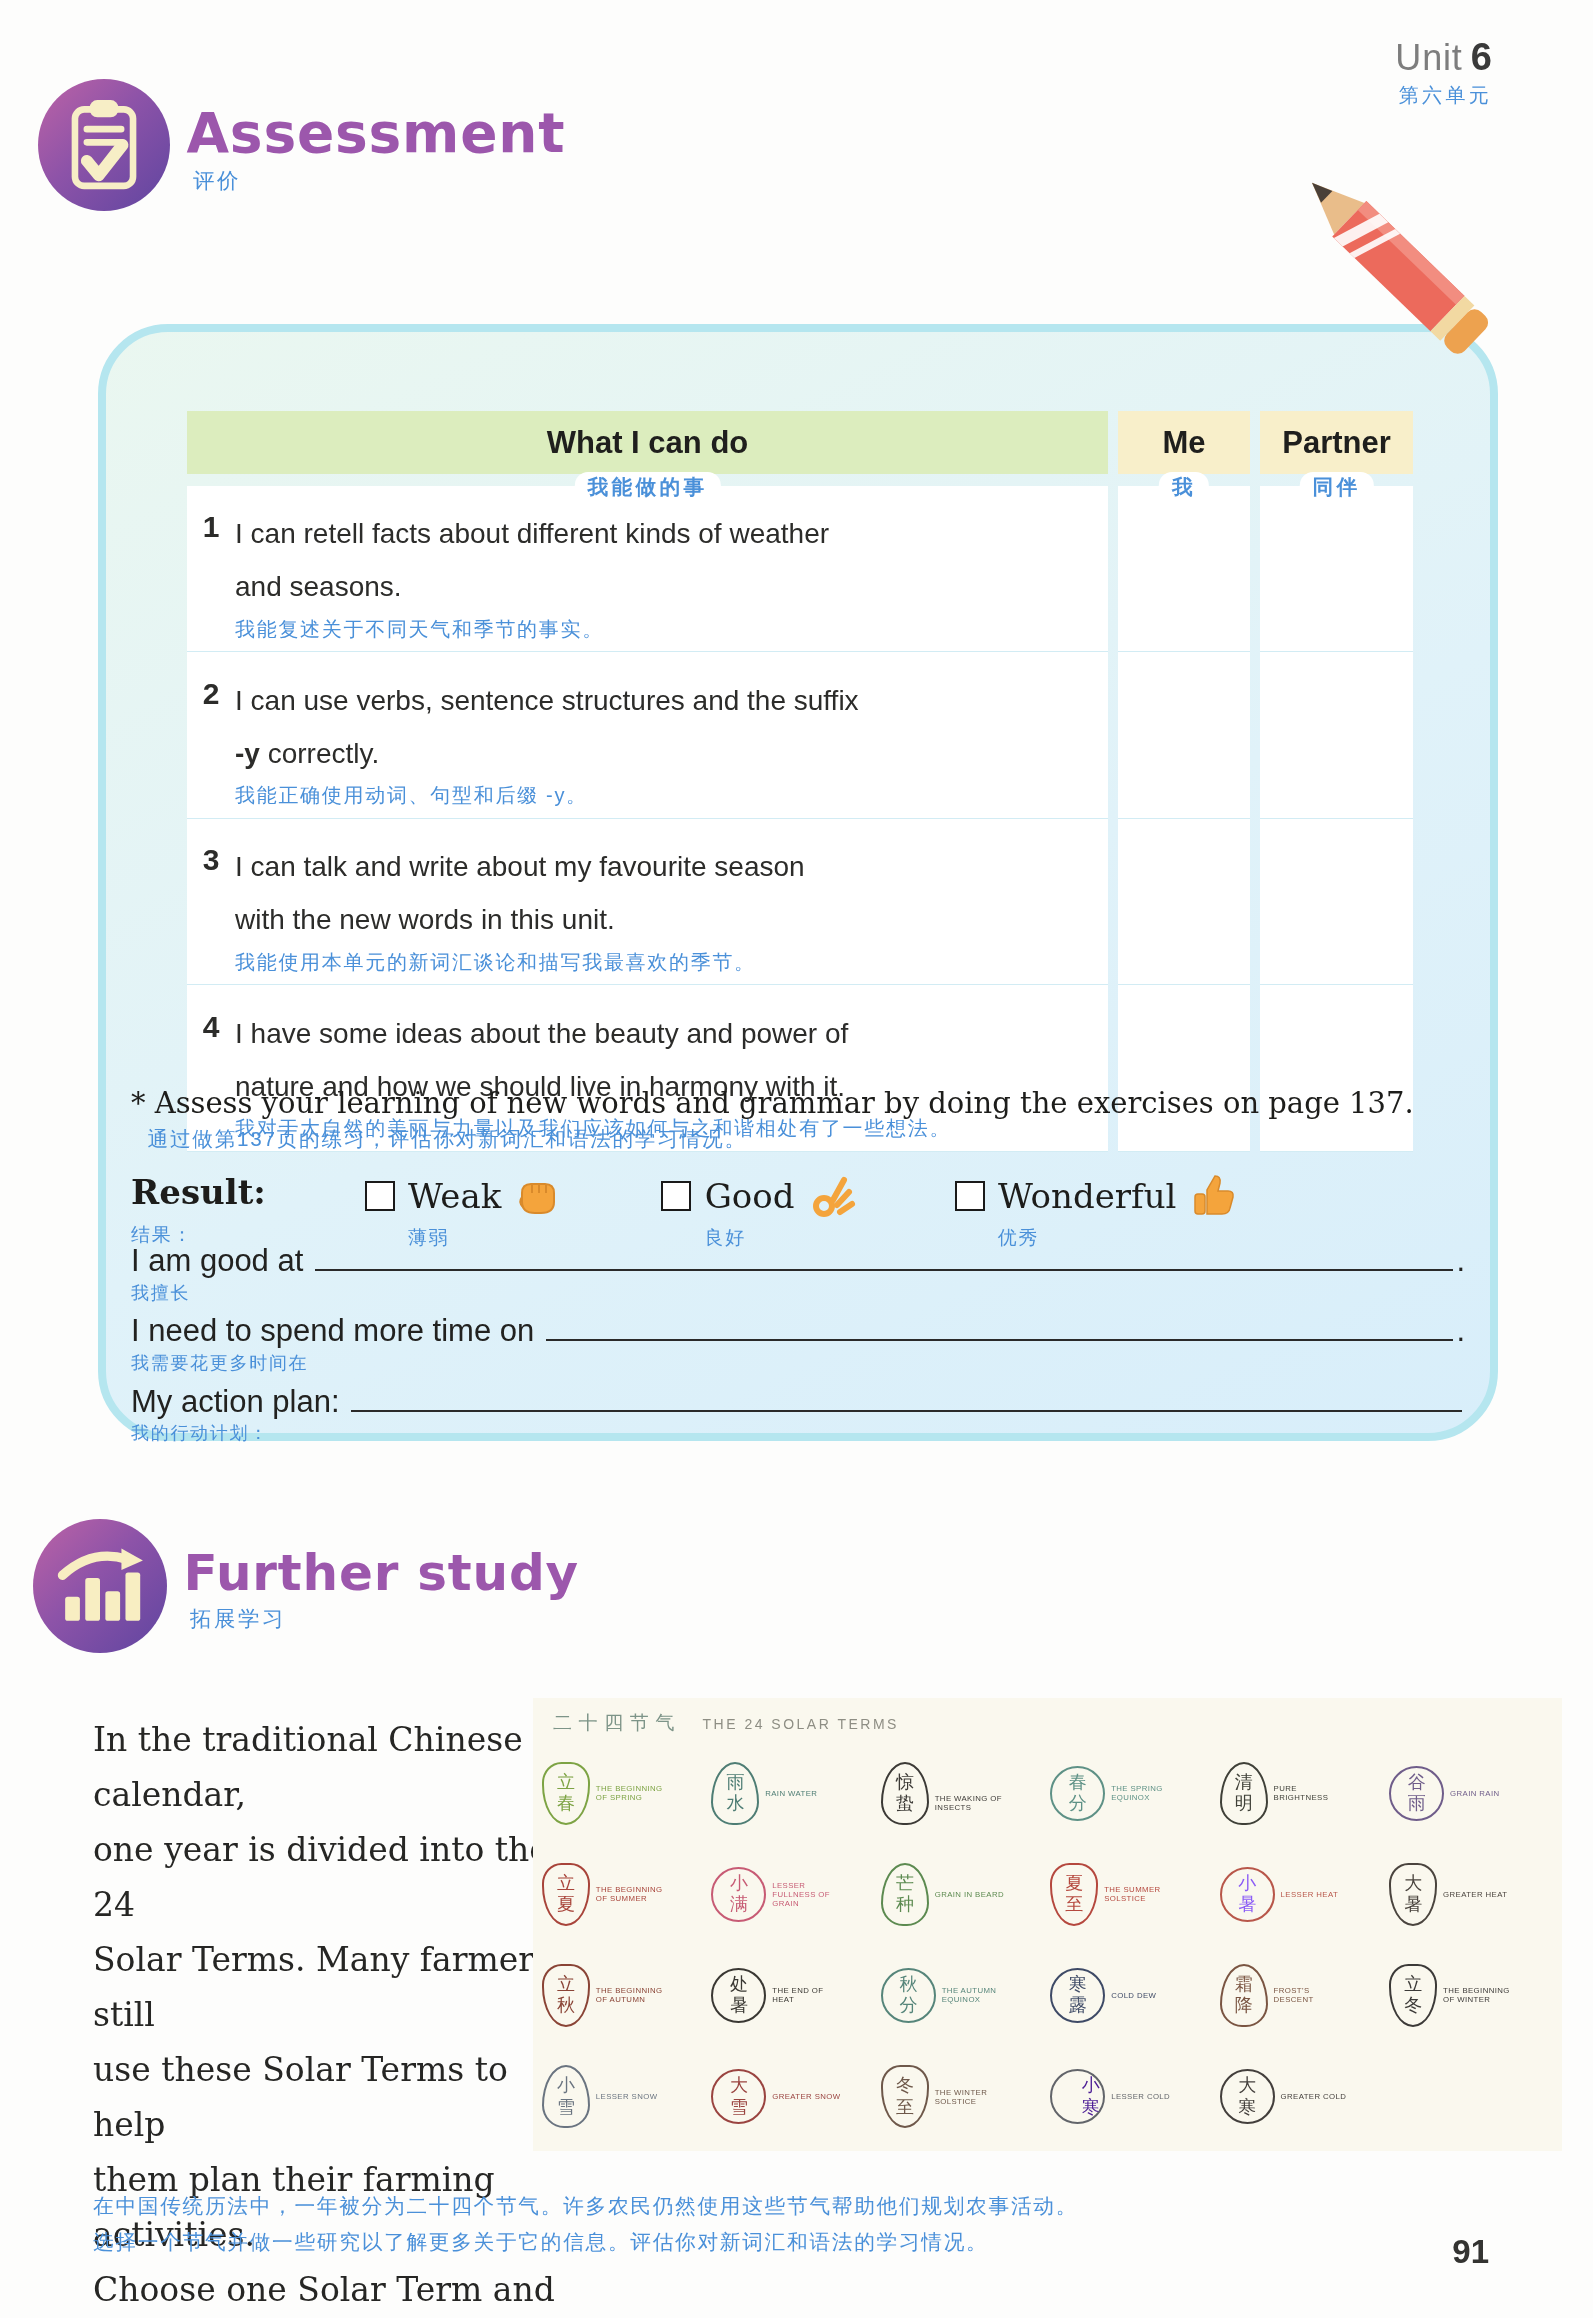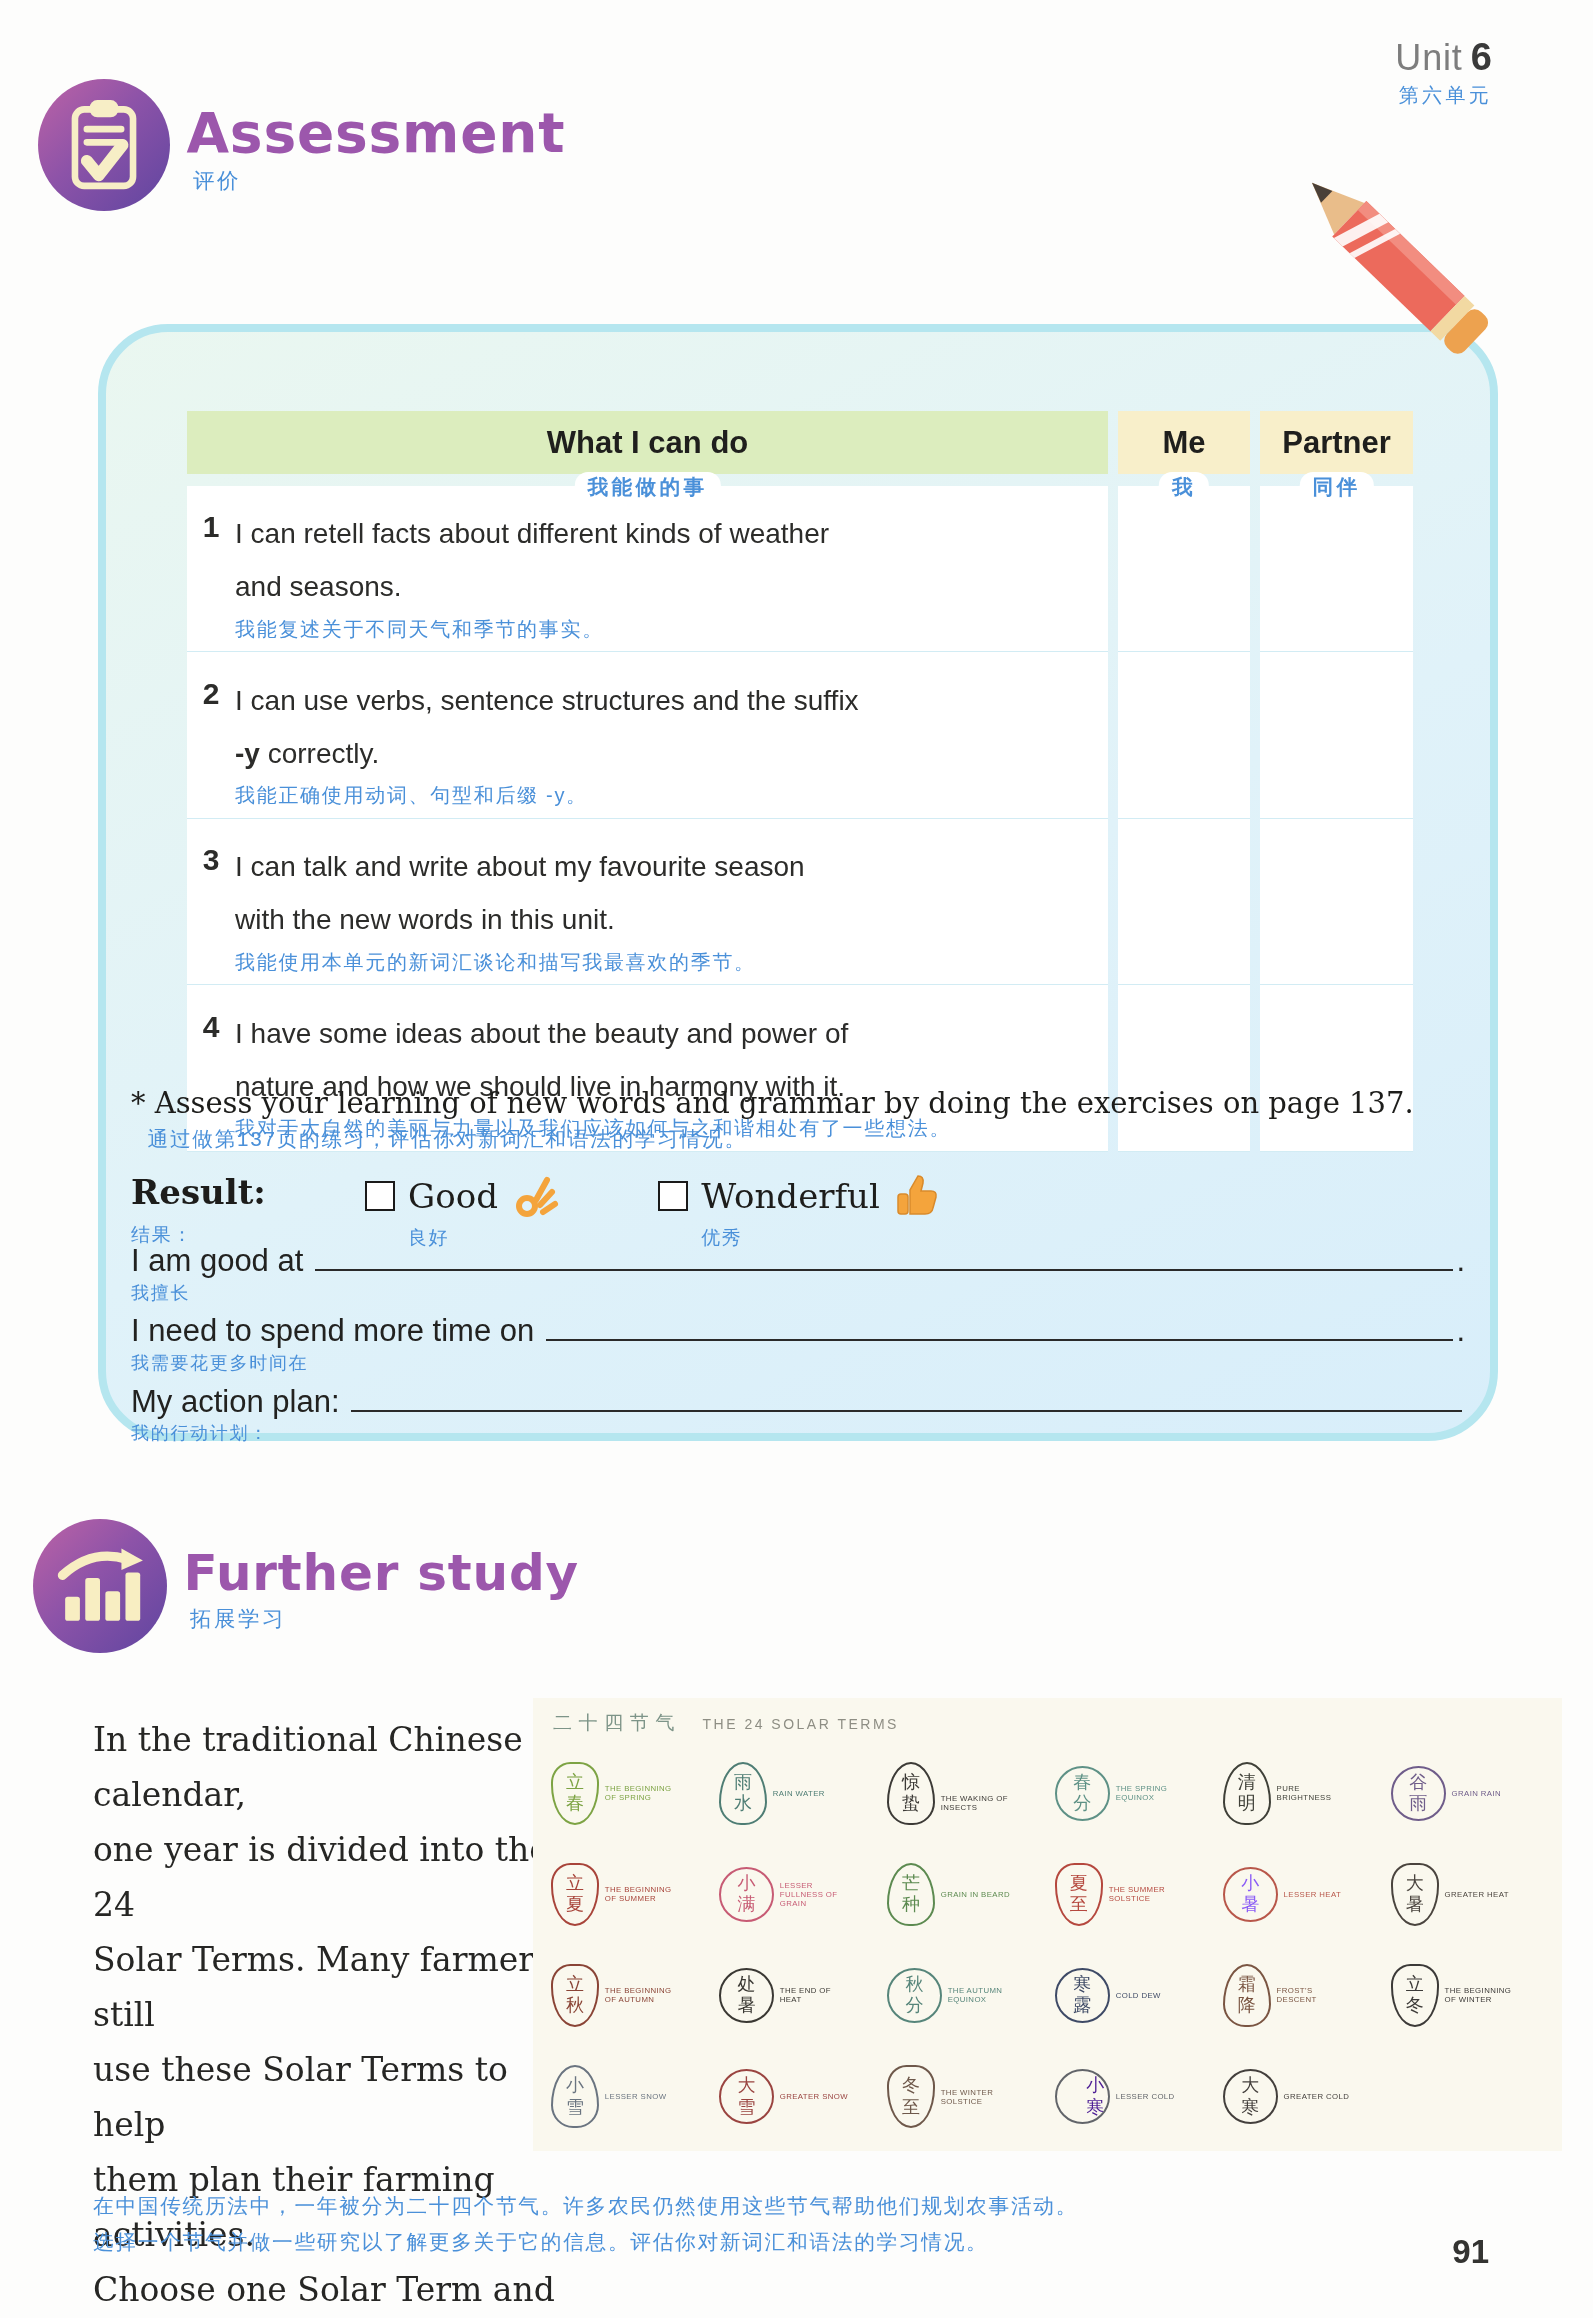--- a/index.html
+++ b/index.html
@@ -66,21 +66,21 @@
   .fill-line{flex:1;border-bottom:2.5px solid #2a2a2a;height:28px;margin:0 3.3px 0 11.6px;}
   .fill-suffix{font-size:31px;color:#222220;}
   .fill-cn{font-size:18px;margin-top:1.7px;letter-spacing:1.7px;}
   
   .para{position:absolute;left:93px;top:1712px;width:479px;font-family:"DejaVu Serif",serif;
         font-size:33px;line-height:55px;white-space:pre-line;color:#262624;}
   .figure{position:absolute;left:533px;top:1698px;width:1029px;height:453px;background:#faf8ee;}
   .fig-title{position:absolute;top:11.6px;left:20px;display:flex;align-items:baseline;gap:21.5px;}
   .fig-title-cn{font-size:19px;color:#7d9488;letter-spacing:6.6px;}
   .fig-title-en{font-size:14px;color:#8e8e84;letter-spacing:2.5px;}
-  .terms-grid{position:absolute;left:18px;right:3.3px;top:51px;display:grid;
+  .terms-grid{position:absolute;left:9px;right:3.3px;top:51px;display:grid;
               grid-template-columns:repeat(6,1fr);row-gap:13.2px;}
   .term-cell{display:flex;align-items:center;gap:5.8px;height:88px;}
   .seal{flex:0 0 auto;width:48px;height:63px;border:2.1px solid;display:flex;align-items:center;justify-content:center;box-sizing:border-box;}
   .seal.round{width:55px;height:55px;border-radius:50%;}
   .seal.leaf{border-radius:50% 50% 46% 46% / 64% 64% 36% 36%;}
   .seal.gourd{border-radius:42% 42% 52% 52% / 34% 34% 66% 66%;}
   .seal-chars{width:25px;font-size:18px;line-height:21.5px;word-break:break-all;text-align:center;}
   .seal-label{font-size:7.8px;line-height:9px;width:71px;letter-spacing:0.4px;}
   .cn-note{position:absolute;left:93px;top:2188px;width:1289px;font-size:20.7px;line-height:36px;
            white-space:pre-line;letter-spacing:1.7px;}
@@ -209,20 +209,32 @@
       <div>* Assess your learning of new words and grammar by doing the exercises on page 137.</div>
       <div class="cn">通过做第137页的练习，评估你对新词汇和语法的学习情况。</div>
     </div>
 
     <div class="result-row">
       <div class="result-label">
         <div>Result:</div>
         <div class="cn">结果：</div>
       </div>
 
+      <div class="result-option">
+        <div class="opt-top">
+          <div class="checkbox"></div>
+          <span class="opt-label">Weak</span>
+          <svg class="opt-emoji" viewBox="0 0 48 48">
+            <path d="M8 21 q0-9 9-9 h14 q9 0 9 9 v9 q0 11 -13 11 h-6 q-13 0 -13 -11 z" fill="#f4a43c" stroke="#d98a2b" stroke-width="2"></path>
+            <path d="M18 12 v9 M25 12 v9 M32 13 v8" stroke="#d98a2b" stroke-width="2" fill="none"></path>
+            <path d="M8 25 q-4 5 1 10" stroke="#d98a2b" stroke-width="2" fill="none"></path>
+          </svg>
+        </div>
+        <div class="opt-cn cn">薄弱</div>
+      </div>
 
       <div class="result-option">
         <div class="opt-top">
           <div class="checkbox"></div>
           <span class="opt-label">Good</span>
           <svg class="opt-emoji" viewBox="0 0 48 48">
             <circle cx="16" cy="34" r="8" fill="none" stroke="#f4a43c" stroke-width="6"></circle>
             <path d="M25 28 L36 8 M29 33 L41 20 M32 40 L44 32" stroke="#f4a43c" stroke-width="6" stroke-linecap="round" fill="none"></path>
           </svg>
         </div>

